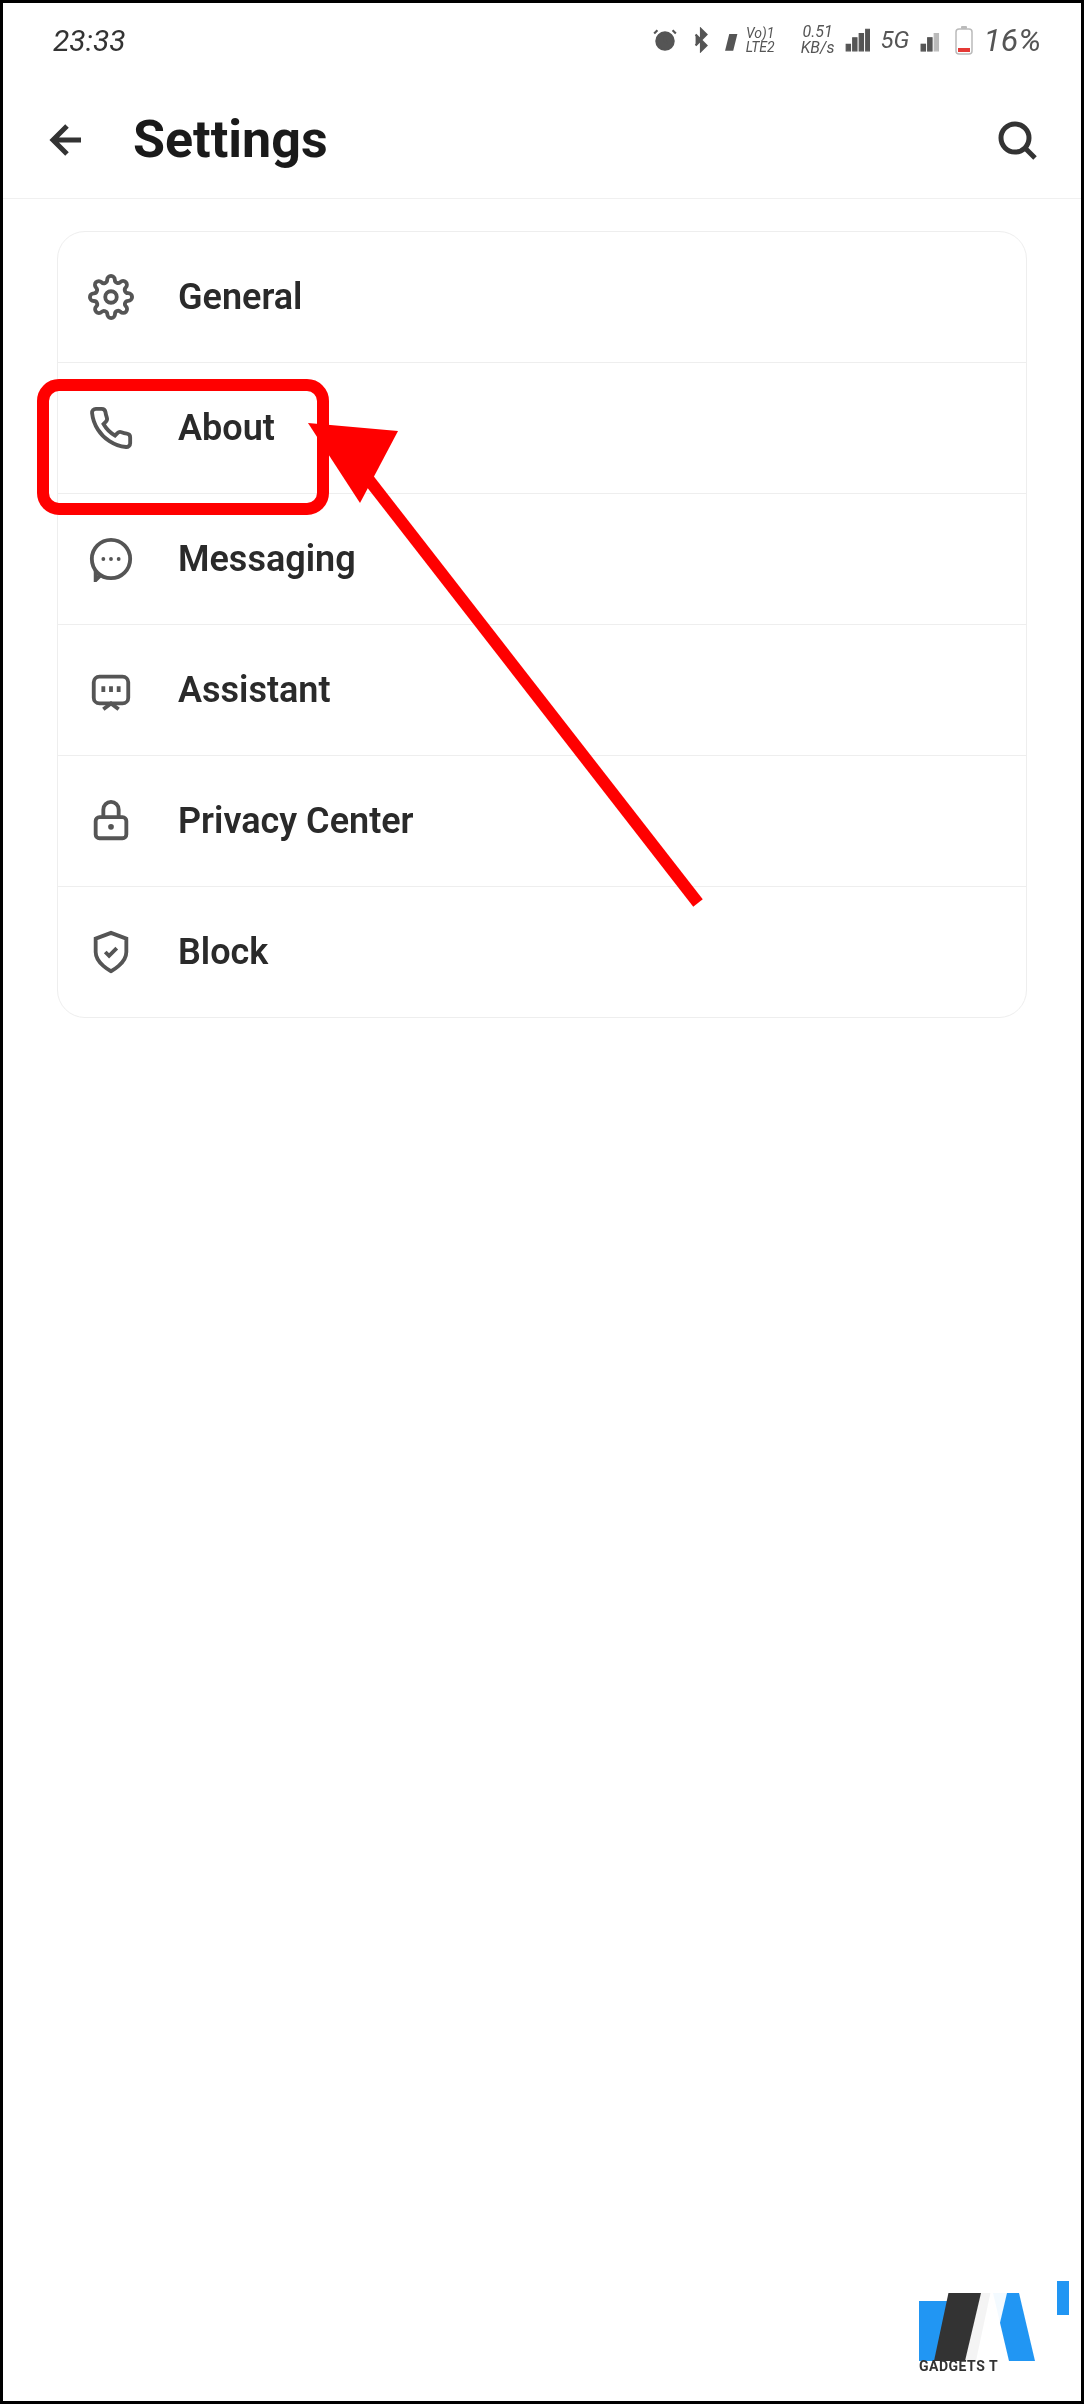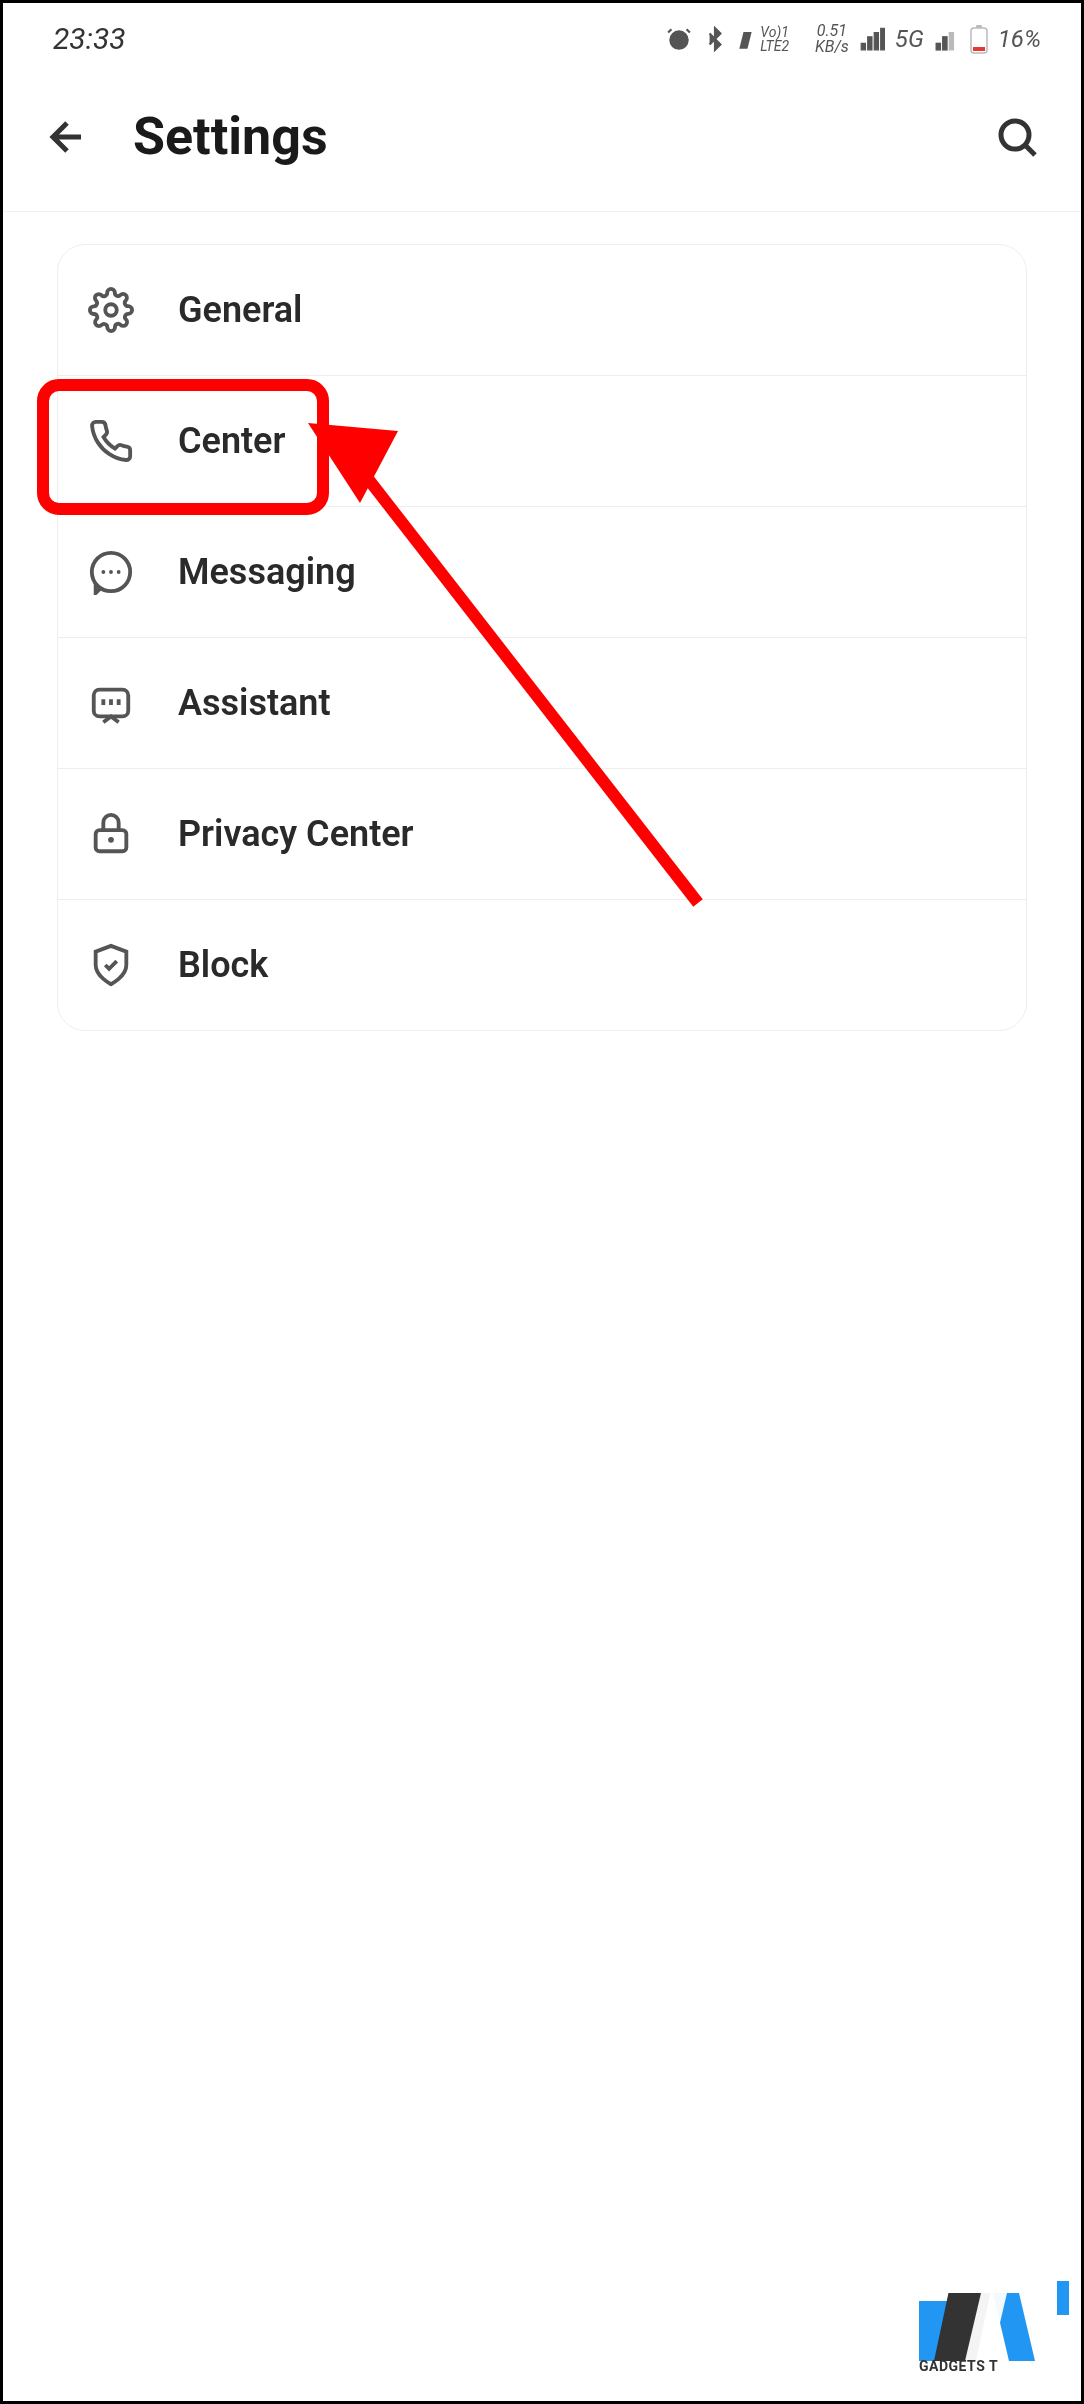--- a/index.html
+++ b/index.html
@@ -43,21 +43,21 @@
     }
     .status-icon {
       width: 26px;
       height: 26px;
       fill: #555;
       stroke: #555;
     }
     .header {
       display: flex;
       align-items: center;
-      padding: 32px 40px 44px 40px;
+      padding: 32px 40px 28px 40px;
       border-bottom: 1px solid #f0f0f0;
     }
     .back-btn {
       width: 48px;
       height: 48px;
       display: flex;
       align-items: center;
       justify-content: center;
       margin-right: 42px;
     }
@@ -202,21 +202,21 @@
           <path d="M2 22h4v-6H2v6zm6 0h4V10H8v12z"></path>
         </svg>
     </span>
     <span>
       <svg width="18" height="30" viewBox="0 0 18 30">
           <rect x="1" y="4" width="16" height="25" rx="3" fill="none" stroke="#bbb" stroke-width="1.5"></rect>
           <rect x="6" y="1" width="6" height="3" rx="1" fill="#bbb"></rect>
           <rect x="3" y="23" width="12" height="4" fill="#e53935"></rect>
         </svg>
     </span>
-    <span style="font-size:24px;">16%</span>
+    <span style="font-size:32px;">16%</span>
   </div>
 </div>
 
 <div class="header">
   <div class="back-btn">
     <svg viewBox="0 0 24 24" width="48" height="48" fill="none" stroke="#333" stroke-width="2.5">
         <path d="M19 12H5M12 19l-7-7 7-7"></path>
       </svg>
   </div>
   <div class="header-title">Settings</div>
@@ -238,21 +238,21 @@
     </div>
     <div class="setting-label">General</div>
   </div>
 
   <div class="setting-item">
     <div class="setting-icon">
       <svg viewBox="0 0 24 24">
           <path d="M22 16.92v3a2 2 0 0 1-2.18 2 19.79 19.79 0 0 1-8.63-3.07 19.5 19.5 0 0 1-6-6 19.79 19.79 0 0 1-3.07-8.67A2 2 0 0 1 4.11 2h3a2 2 0 0 1 2 1.72 12.84 12.84 0 0 0 .7 2.81 2 2 0 0 1-.45 2.11L8.09 9.91a16 16 0 0 0 6 6l1.27-1.27a2 2 0 0 1 2.11-.45 12.84 12.84 0 0 0 2.81.7A2 2 0 0 1 22 16.92z"></path>
         </svg>
     </div>
-    <div class="setting-label">Center</div>
+    <div class="setting-label">About</div>
   </div>
 
   <div class="setting-item">
     <div class="setting-icon">
       <svg viewBox="0 0 24 24">
           <circle cx="12" cy="12" r="10"></circle>
           <circle cx="8" cy="12" r="1" fill="#555" stroke="none"></circle>
           <circle cx="12" cy="12" r="1" fill="#555" stroke="none"></circle>
           <circle cx="16" cy="12" r="1" fill="#555" stroke="none"></circle>
           <path d="M7 20l-3 3v-5"></path>

